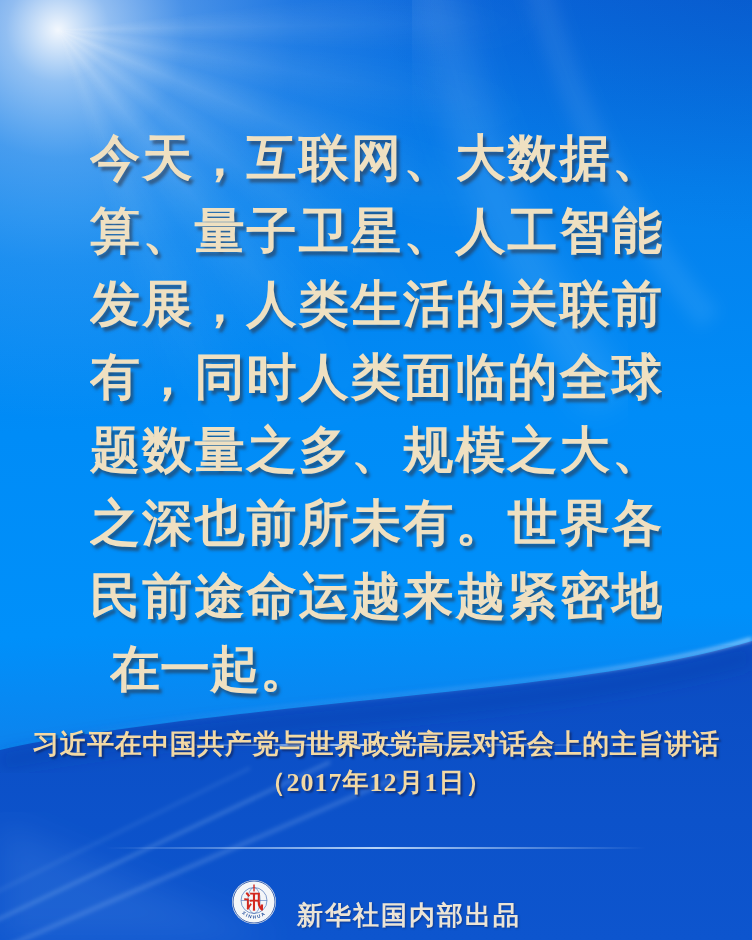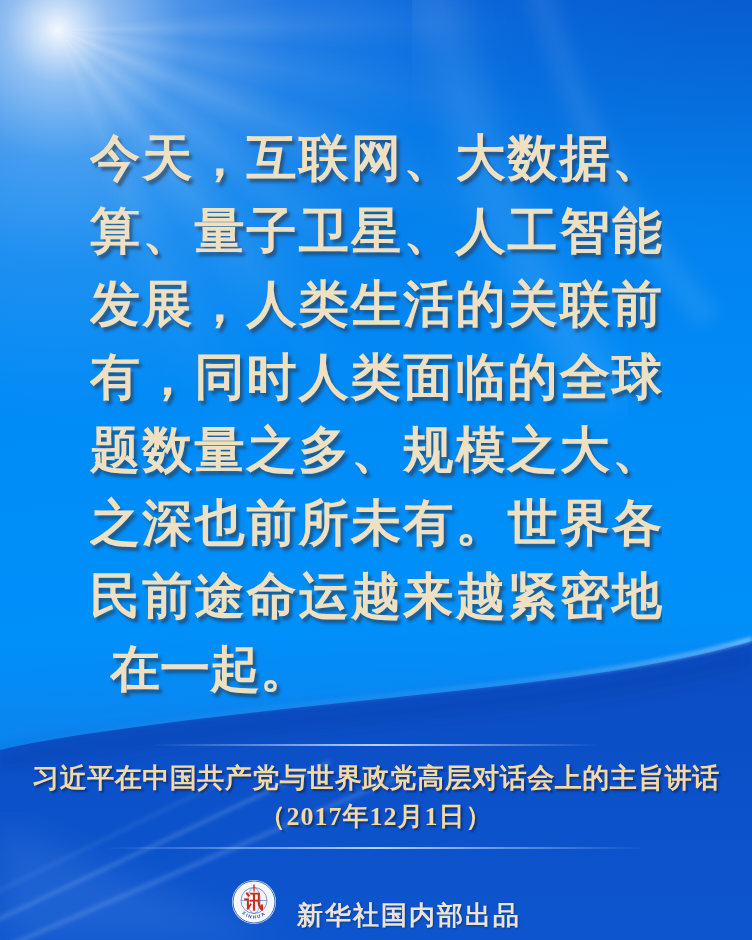--- a/index.html
+++ b/index.html
@@ -41,21 +41,21 @@
   .quote .line.last{text-align-last:left;margin-left:20px;}
   
   .divider{
     position:absolute;left:50%;transform:translateX(-50%);height:2px;border-radius:1px;
     background:linear-gradient(90deg, rgba(200,225,255,0) 0%, rgba(212,234,255,.85) 50%, rgba(200,225,255,0) 100%);
   }
   .divider.top{top:744px;width:448px;}
   .divider.bottom{top:847px;width:540px;}
   
   .attribution{
-    position:absolute;top:758px;left:0;width:752px;text-align:center;
+    position:absolute;top:724px;left:0;width:752px;text-align:center;
     font-family:"Liberation Serif","DejaVu Serif",serif;font-weight:700;color:#F3D9A4;
     text-shadow:2px 2px 2px rgba(18,24,62,.55);
   }
   .attribution .title{font-size:27px;line-height:40px;letter-spacing:.5px;}
   .attribution .date{font-size:26px;line-height:38px;letter-spacing:1px;text-align:center;}
   
   .footer{
     position:absolute;top:871px;left:0;width:752px;
     display:flex;align-items:center;justify-content:center;gap:20px;
   }

